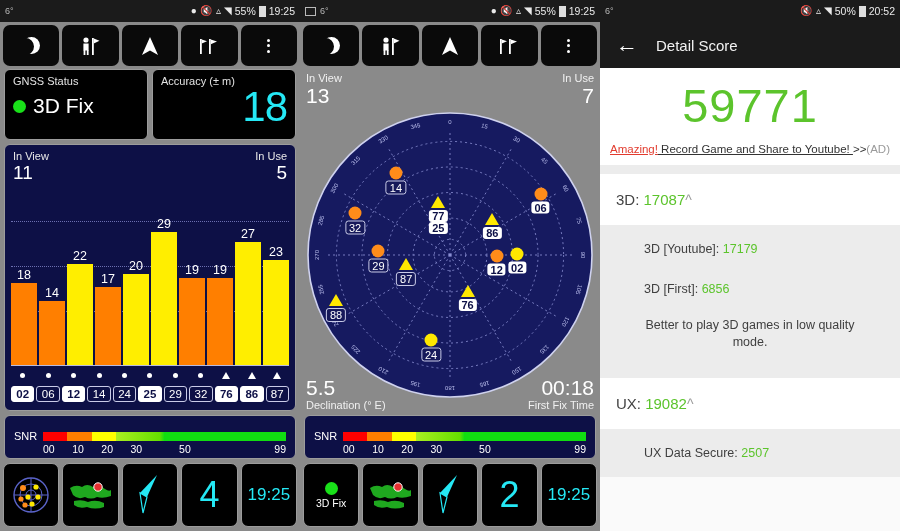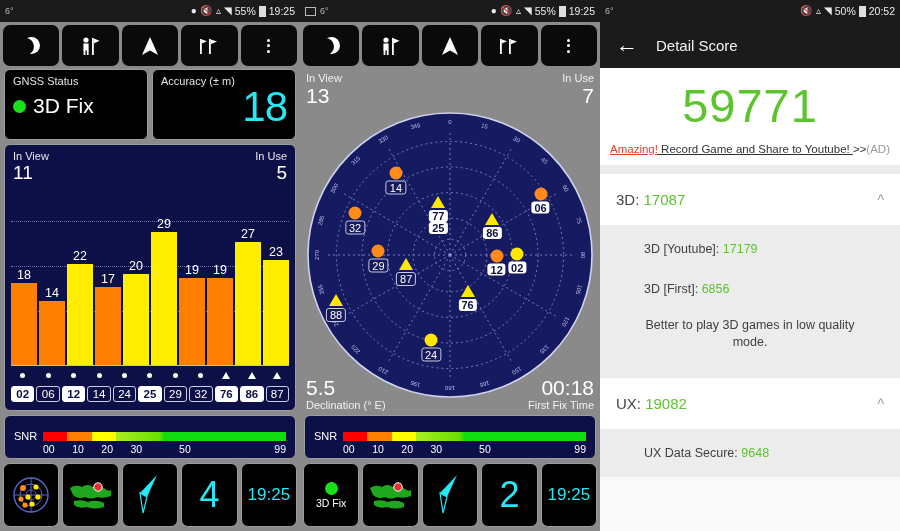--- a/index.html
+++ b/index.html
@@ -111,21 +111,21 @@
   .appbar { height:46px; background:#1b1b1b; display:flex; align-items:center; gap:18px; padding:0 16px; }
   .backarrow { color:#fff; font-size:22px; line-height:1; }
   .appbar .title { color:#f2f2f2; font-size:15px; }
   .scoreblock { background:#fff; padding:14px 0 10px; text-align:center; }
   .bigscore { color:#5cc42c; font-size:47px; line-height:1; letter-spacing:1px; }
   .adline { margin-top:14px; font-size:11.5px; color:#333; }
   .adline .red { color:#e23b2e; text-decoration:underline; }
   .adline .u { text-decoration:underline; }
   .adline .grey { color:#9a9a9a; }
   .sep { height:9px; background:#ececec; }
-  .secthead { background:#fff; padding:17px 16px; display:flex; align-items:center; justify-content:space-between; }
+  .secthead { background:#fff; padding:17px 16px; display:flex; align-items:center; }
   .secthead .nm { font-size:15px; color:#444; }
   .secthead .nm b { color:#5cc42c; font-weight:normal; }
   .chev { color:#9b9b9b; font-size:14px; transform:scaleY(1.1); }
   .sectbody { background:#ececec; padding:4px 0; }
   .srow { padding:13px 16px 13px 44px; font-size:12.5px; color:#3f3f3f; }
   .srow b { color:#5cc42c; font-weight:normal; }
   .snote { text-align:center; font-size:12.5px; color:#3f3f3f; padding:8px 36px 14px; line-height:1.35; }
 </style>
 </head>
 <body>
@@ -603,18 +603,18 @@
         <div class="snote">Better to play 3D games in low quality mode.</div>
       </div>
 
       <div class="sep"></div>
 
       <div class="secthead">
         <span class="nm"><span>UX:</span> <b>19082</b></span>
         <span class="chev">^</span>
       </div>
       <div class="sectbody">
-        <div class="srow"><span>UX Data Secure:</span> <b>9648</b></div>
+        <div class="srow"><span>UX Data Secure:</span> <b>2507</b></div>
       </div>
     </div>
   </div>
 
 </div>
 
 </body></html>

